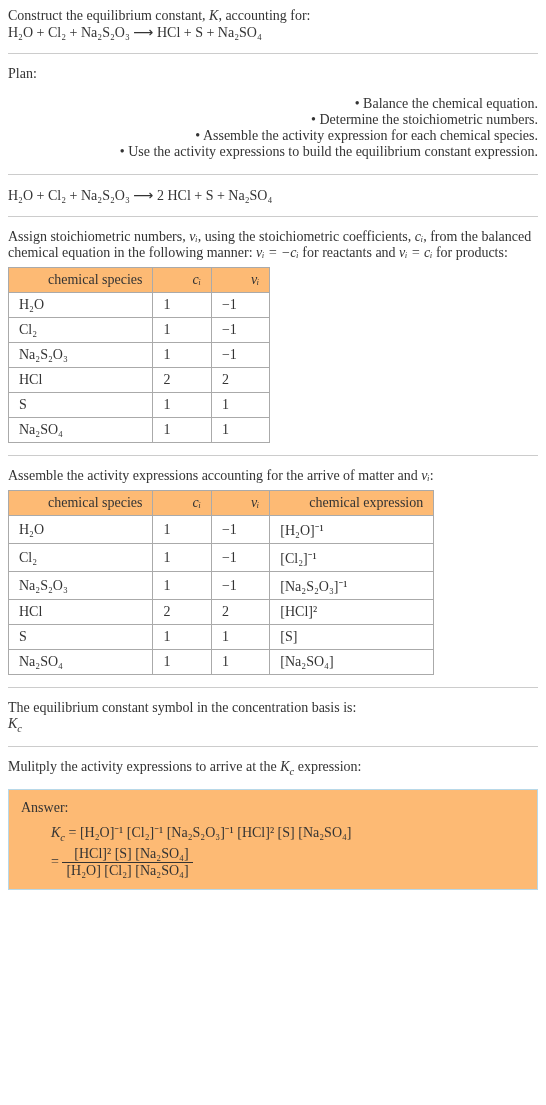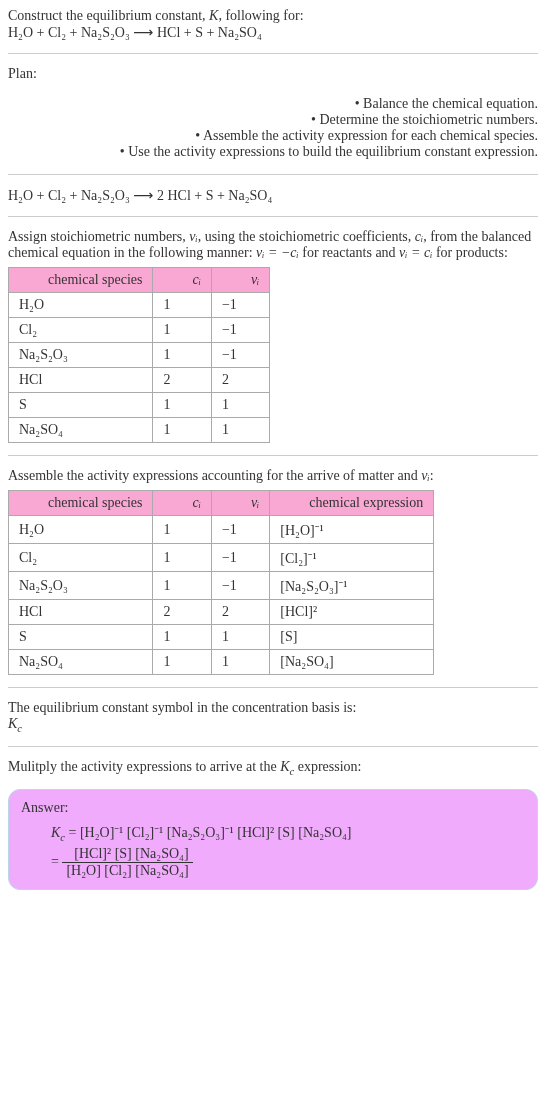--- a/index.html
+++ b/index.html
@@ -23,45 +23,45 @@
   table {
     border-collapse: collapse;
     margin-top: 6px;
   }
   th, td {
     border: 1px solid #aaa;
     padding: 4px 10px;
     text-align: left;
     font-weight: normal;
   }
-  th { background: #f9a8d4; padding-left: 39px; }
+  th { background: #fdba74; padding-left: 39px; }
   .bullet { padding-left: 0; text-align: right; }
   .bullet li { list-style: none; }
   .answer {
-    background: #f0abfc;
+    background: #fdba74;
     border: 1px solid #b8d8e8;
-    border-radius: 12px;
+    border-radius: 0;
     padding: 10px 12px;
     margin-top: 6px;
   }
   .frac {
     display: inline-block;
     vertical-align: middle;
     text-align: right;
   }
   .frac .num { display:block; border-bottom:1px solid #333; padding:0 4px;}
   .frac .den { display:block; padding:0 4px;}
   .indent { padding-left: 30px; }
   .italic { font-style: italic; }
 </style>
 </head>
 <body>
 
 <div class="section">
-  <span>Construct the equilibrium constant, </span><span class="italic">K</span><span>, following for:</span><br>
+  <span>Construct the equilibrium constant, </span><span class="italic">K</span><span>, accounting for:</span><br>
   <span>H₂O + Cl₂ + Na₂S₂O₃ ⟶ HCl + S + Na₂SO₄</span>
 </div>
 <hr>
 
 <div class="section">
   <div>Plan:</div>
   <ul class="bullet">
     <li>• Balance the chemical equation.</li>
     <li>• Determine the stoichiometric numbers.</li>
     <li>• Assemble the activity expression for each chemical species.</li>

